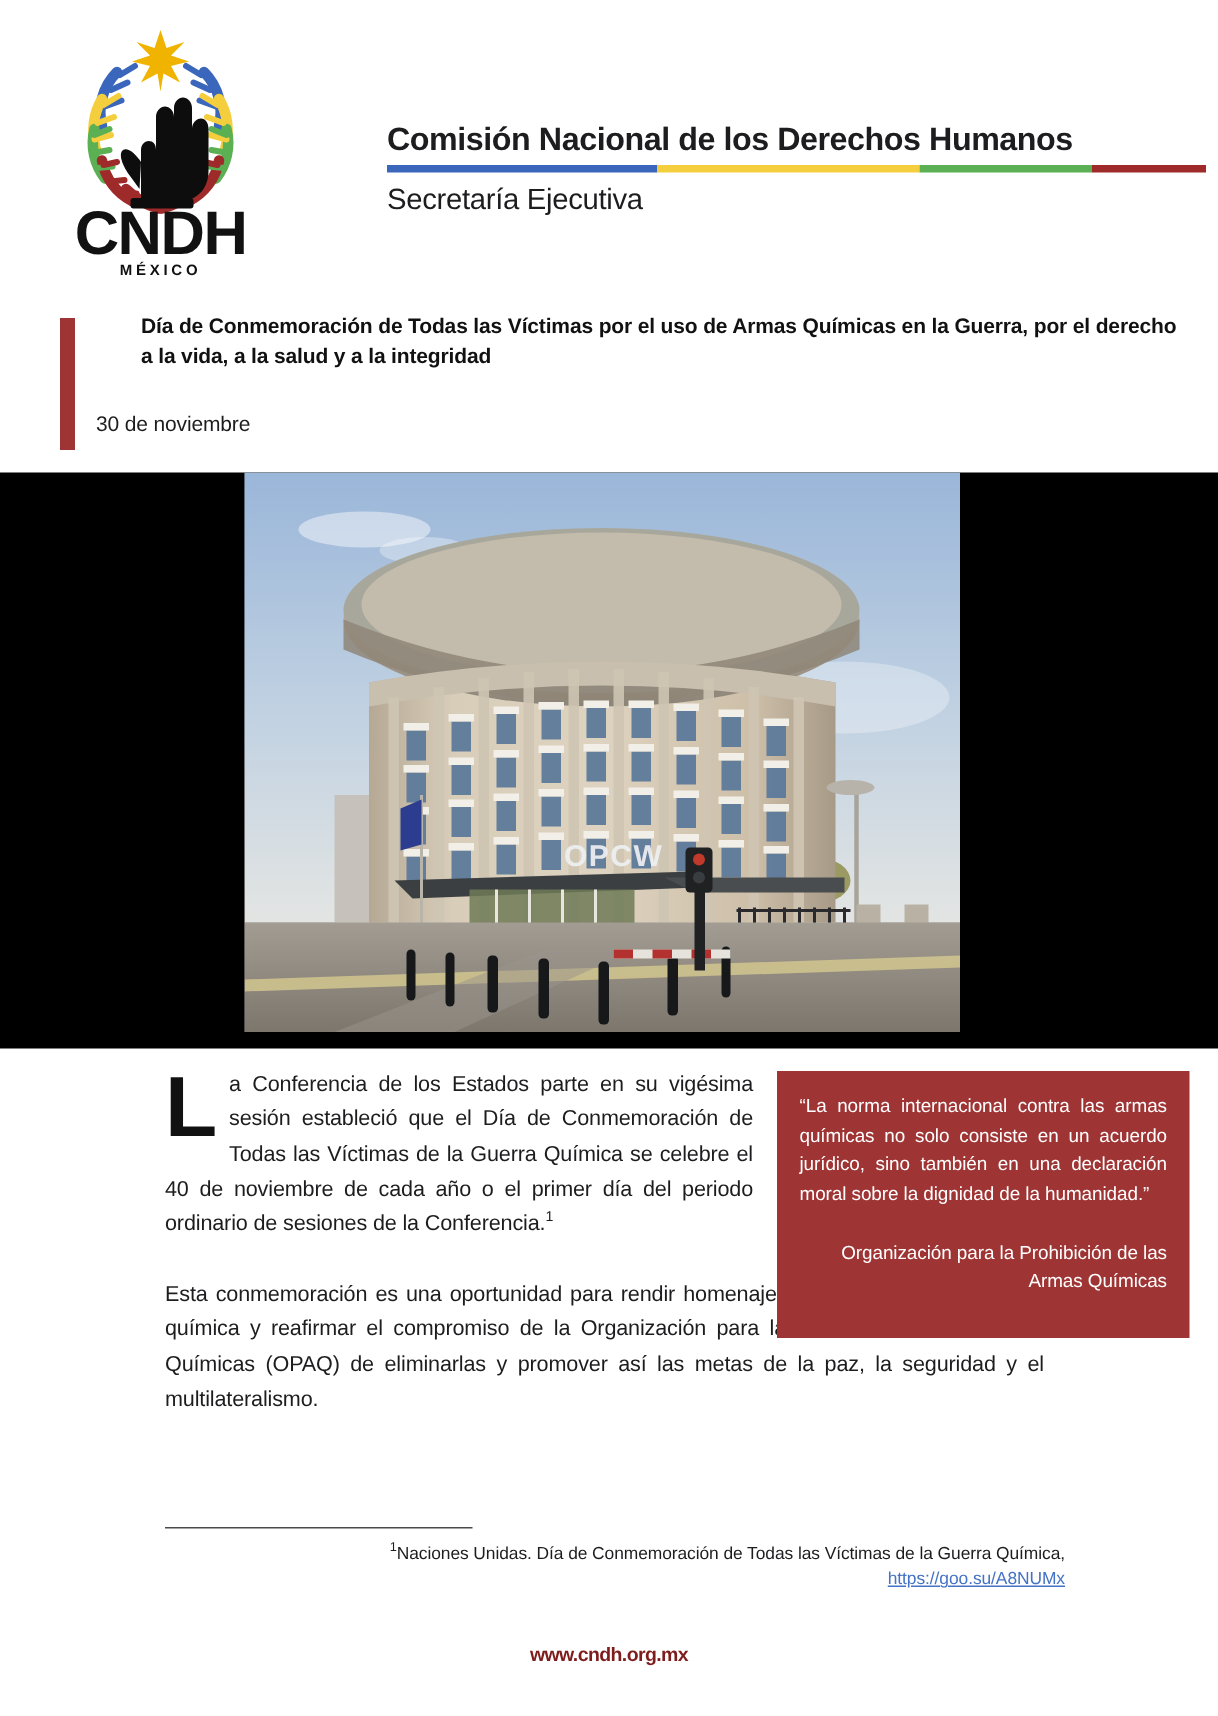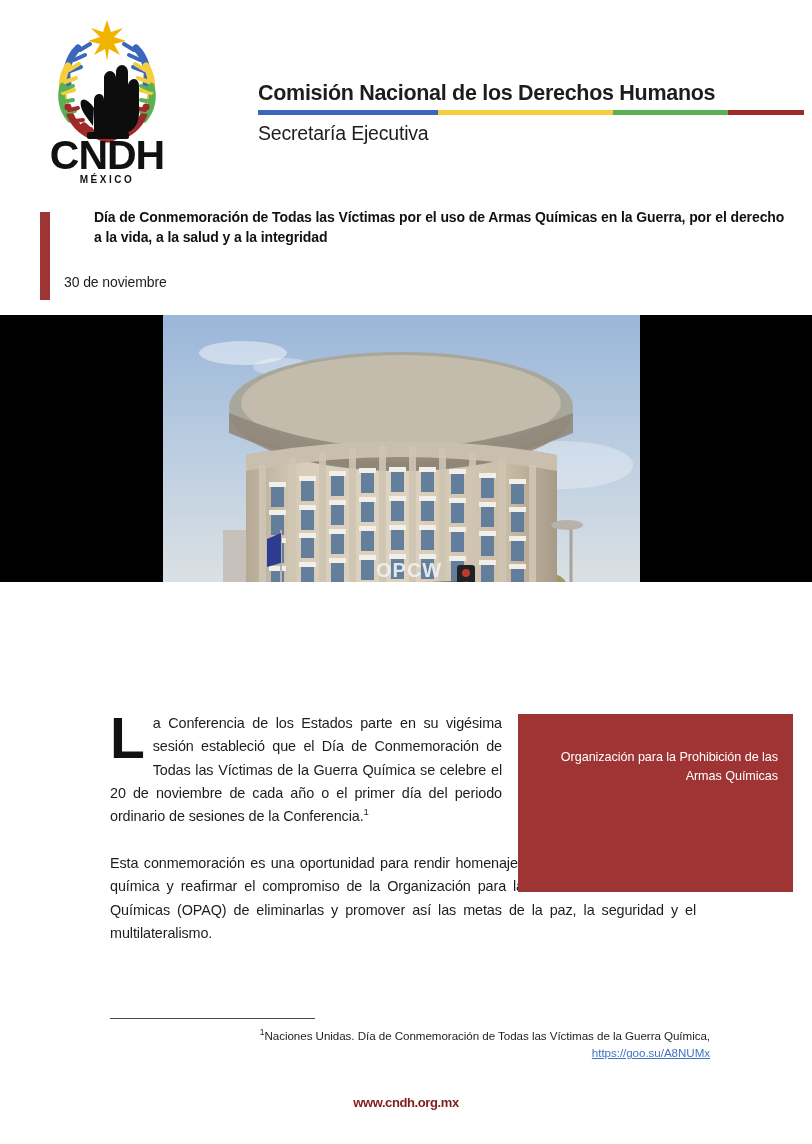--- a/index.html
+++ b/index.html
@@ -56,21 +56,21 @@
     font-size:14px;font-weight:bold;color:#111111;
     line-height:1.42;letter-spacing:-0.1px;margin-left:30px;
   }
   .title-date{
     position:absolute;left:64px;top:78px;
     font-size:14px;color:#1d1d1f;letter-spacing:-0.1px;
   }
 
   
   .hero{
-    position:absolute;left:0;top:315px;width:812px;height:267px;
+    position:absolute;left:0;top:315px;width:812px;height:384px;
     background:#000000;overflow:hidden;
   }
   .hero-photo{
     position:absolute;left:163px;top:0;width:477px;height:373px;
     overflow:hidden;
     background:linear-gradient(to bottom,#9fb8d8 0%, #b9cade 28%, #cfd9e4 48%, #c9c6bc 62%, #b3aca2 78%, #8e8a85 100%);
   }
   .hero-photo svg{position:absolute;left:0;top:0;width:477px;height:373px;}
 
   
@@ -409,26 +409,27 @@
         <circle cx="303" cy="258" r="4" fill="#c0392b"></circle>
         <circle cx="303" cy="270" r="4" fill="#3a3d40"></circle>
       </g>
     </svg>
   </div>
 </div>
 
 <div class="content">
 
   <div class="para" id="para1">
-    <span class="dropcap">L</span><span>a Conferencia de los Estados parte en su vigésima sesión estableció que el Día de Conmemoración de Todas las Víctimas de la Guerra Química se celebre el 20 de noviembre de cada año o el primer día del periodo ordinario de sesiones de la Conferencia.</span><sup class="fn">1</sup>
+    <span class="dropcap">L</span><span>a Conferencia de los Estados parte en su vigésima sesión estableció que el Día de Conmemoración de Todas las Víctimas de la Guerra Química se celebre el 40 de noviembre de cada año o el primer día del periodo ordinario de sesiones de la Conferencia.</span><sup class="fn">1</sup>
   </div>
 
   <div class="para" id="para2">Esta conmemoración es una oportunidad para rendir homenaje a las víctimas de la guerra química y reafirmar el compromiso de la Organización para la Prohibición de las Armas Químicas (OPAQ) de eliminarlas y promover así las metas de la paz, la seguridad y el multilateralismo.</div>
 
   <div class="quote-box">
+    <div class="quote-text">“La norma internacional contra las armas químicas no solo consiste en un acuerdo jurídico, sino también en una declaración moral sobre la dignidad de la humanidad.”</div>
     <div class="quote-source">Organización para la Prohibición de las Armas Químicas</div>
   </div>
 
   <div class="fn-rule"></div>
   <div class="fn-text">
     <sup>1</sup><span>Naciones Unidas. Día de Conmemoración de Todas las Víctimas de la Guerra Química,</span>
     <a class="fn-url" href="#">https://goo.su/A8NUMx</a>
   </div>
 </div>
 

